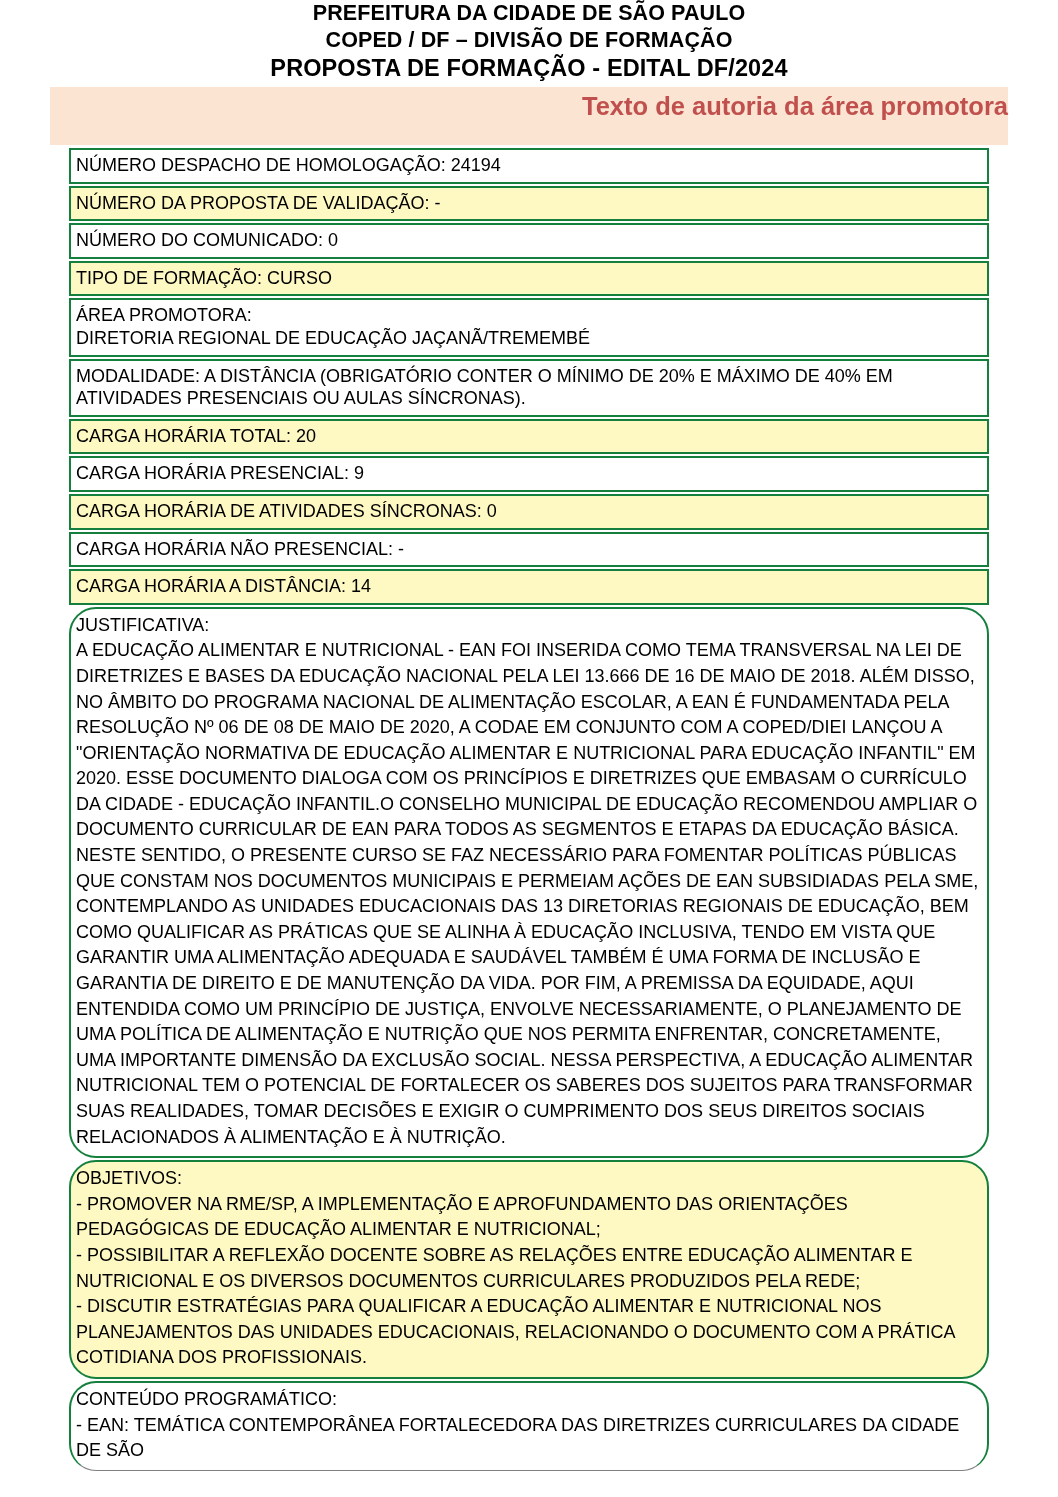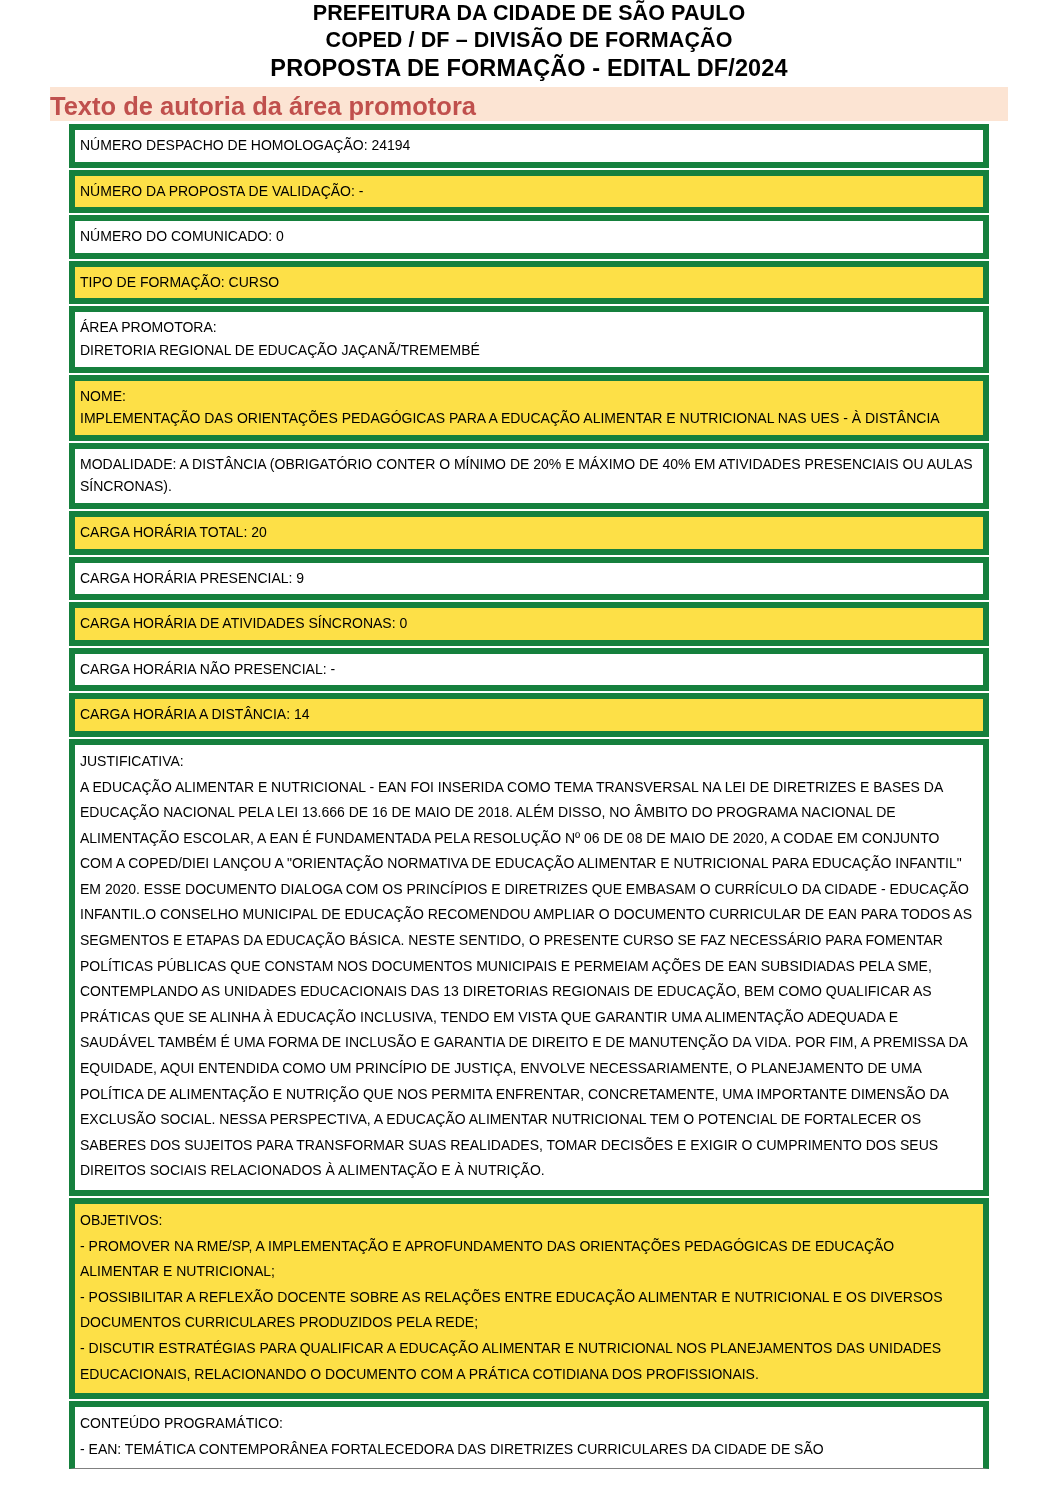--- a/index.html
+++ b/index.html
@@ -39,58 +39,59 @@
   .doc-header .hline.big {
     font-size: 23.5px;
     line-height: 30px;
     text-align: center;
   }
 
   
   .banner {
     margin: 4px 50px 0 50px;
     background: #fce4d3;
-    text-align: left;
-    padding: 4px 0 0 0;
+    text-align: right;
+    padding: 4px 0 24px 0;
   }
   .banner-text {
     color: #c0504d;
     font-weight: bold;
     font-size: 25.5px;
     line-height: 30px;
   }
 
   
   .tbl {
     margin: 3px auto 0 auto;
     width: 920px;
     box-sizing: border-box;
   }
   .row {
     box-sizing: border-box;
-    border: 6px solid #15803d;
+    border: 2px solid #15803d;
     margin-bottom: 2px;
     padding: 4px 4px 5px 5px;
     background: #ffffff;
-    font-size: 14px;
+    font-size: 18px;
     line-height: 22.6px;
   }
   .row.shaded {
-    background: #fde047;
+    background: #fef9c3;
   }
   .row.bold {
     font-weight: normal;
   }
   .row p {
     margin: 0;
   }
   
   .row.para {
     line-height: 25.6px;
     padding: 4px 8px 6px 5px;
+    border-radius: 27px;
   }
   .row.para p {
     margin: 0;
     text-align: left;
   }
   .row.last {
     border-bottom: 1px solid #808080;
   }
 </style>
 </head>
@@ -124,24 +125,20 @@
 
     <div class="row shaded">
       <p>TIPO DE FORMAÇÃO: CURSO</p>
     </div>
 
     <div class="row bold">
       <p>ÁREA PROMOTORA:</p>
       <p>DIRETORIA REGIONAL DE EDUCAÇÃO JAÇANÃ/TREMEMBÉ</p>
     </div>
 
-    <div class="row shaded bold">
-      <p>NOME:</p>
-      <p>IMPLEMENTAÇÃO DAS ORIENTAÇÕES PEDAGÓGICAS PARA A EDUCAÇÃO ALIMENTAR E NUTRICIONAL NAS UES - À DISTÂNCIA</p>
-    </div>
 
     <div class="row">
       <p>MODALIDADE: A DISTÂNCIA (OBRIGATÓRIO CONTER O MÍNIMO DE 20% E MÁXIMO DE 40% EM ATIVIDADES PRESENCIAIS OU AULAS SÍNCRONAS).</p>
     </div>
 
     <div class="row shaded">
       <p>CARGA HORÁRIA TOTAL: 20</p>
     </div>
 
     <div class="row">

